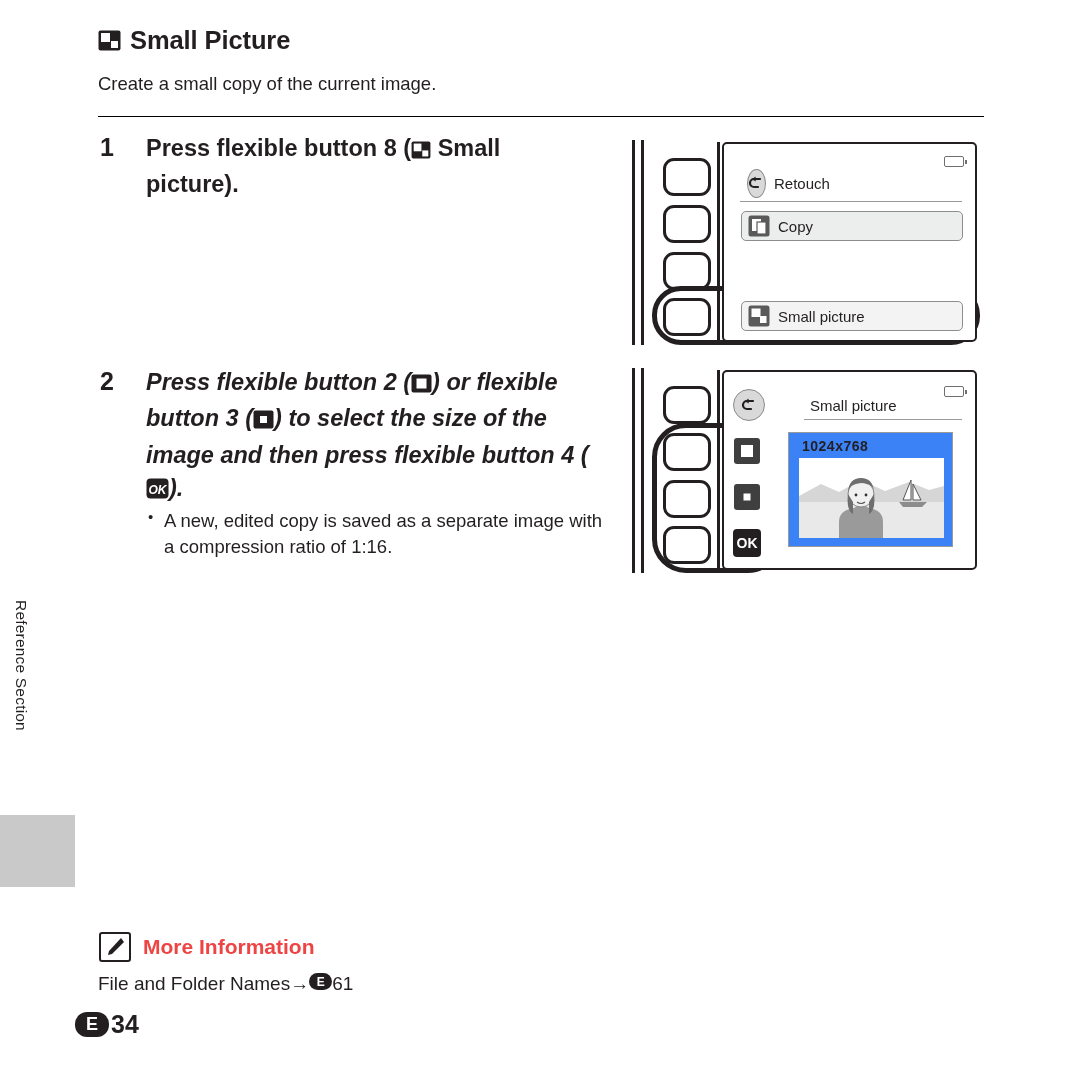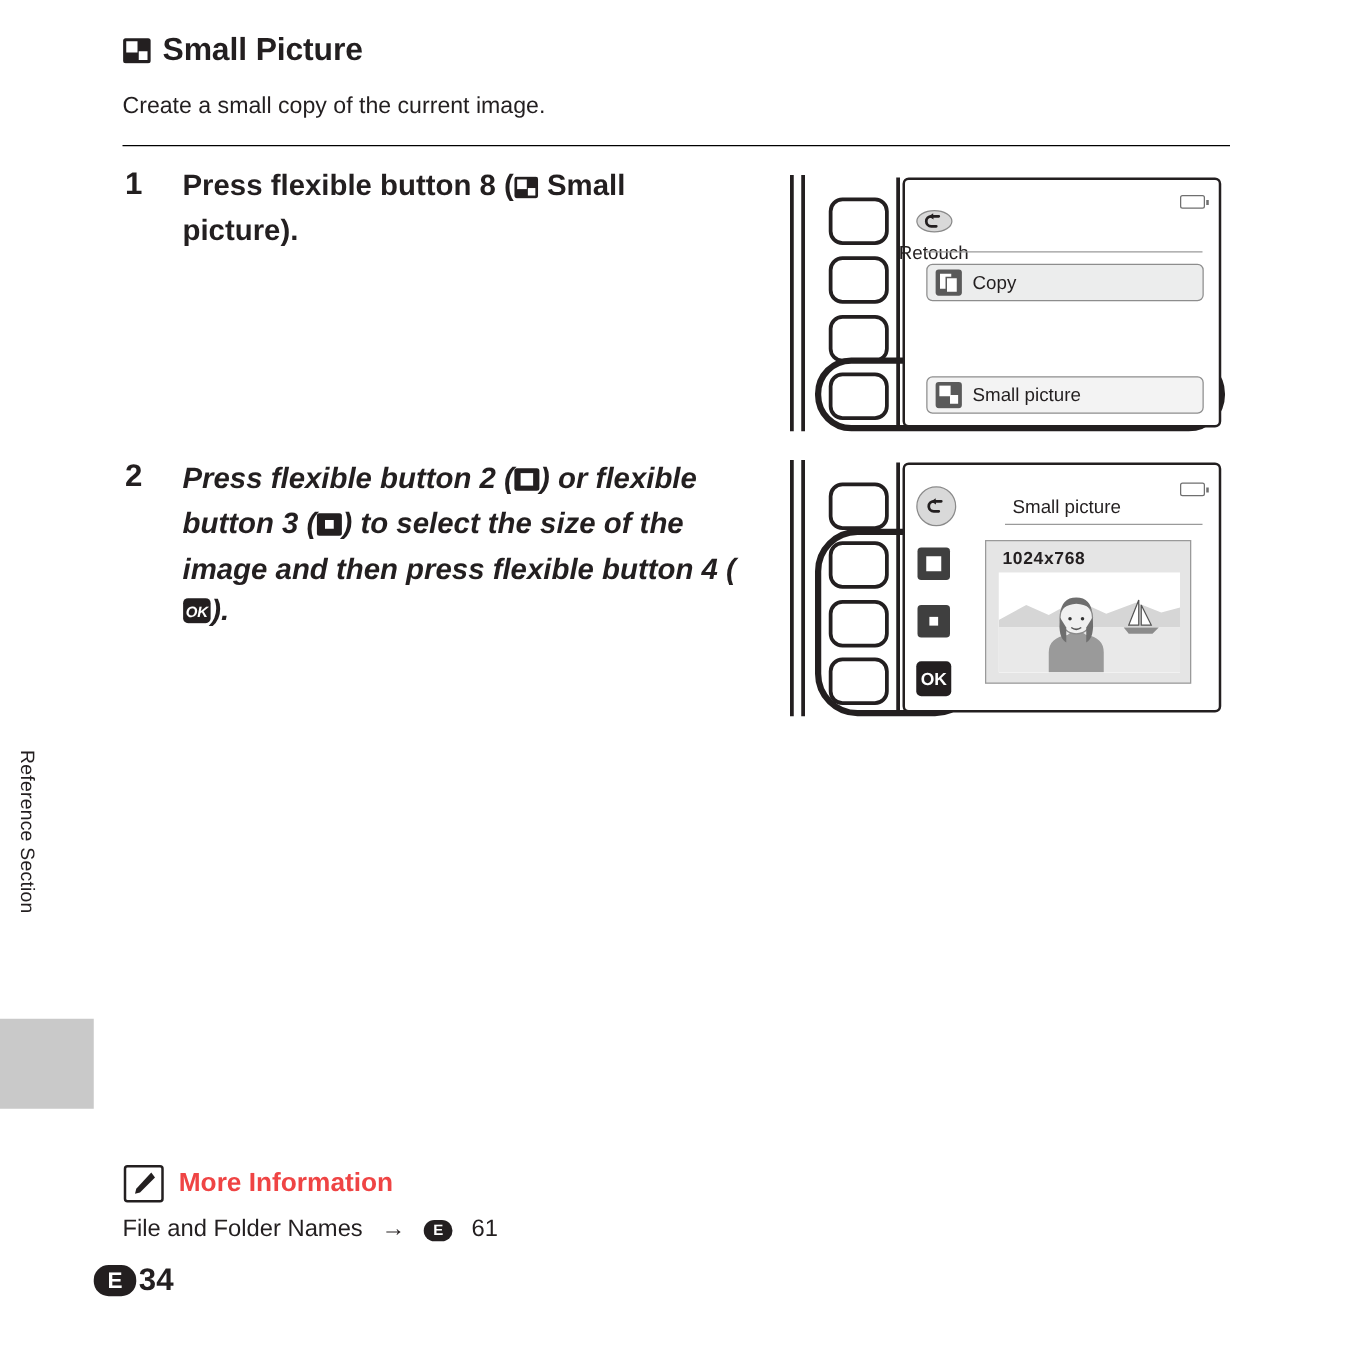--- a/index.html
+++ b/index.html
@@ -160,21 +160,20 @@
     background: #eceded;
     box-sizing: border-box;
     display: flex;
     align-items: center;
     gap: 8px;
     padding-left: 6px;
   }
   .menu-row.plain {
     border: none;
     background: transparent;
-    flex-direction: column;
   }
   .menu-row.selected {
     background: #f3f3f3;
     border: 1px solid #8d8d8d;
   }
   .menu-label {
     font-size: 15px;
     color: #231f20;
     font-family: "Liberation Sans", sans-serif;
   }
@@ -212,21 +211,21 @@
     height: 22px;
     border-radius: 3px;
     position: relative;
     display: inline-block;
     flex: 0 0 auto;
   }
 
   
   .photo-frame {
     position: absolute;
-    background: #e5e5e5;
+    background: #3b82f6;
     border: 1px solid #9a9a9a;
     box-sizing: border-box;
     padding-left: 45px;
   }
   .photo-inner {
     position: absolute;
     background: #ffffff;
     overflow: hidden;
   }
   .res-label {
@@ -294,22 +293,21 @@
     font-weight: bold;
     color: #ef4444;
   }
   .mi-link {
     position: absolute;
     left: 98px;
     top: 973px;
     font-size: 19px;
     color: #231f20;
     display: flex;
-    align-items: center;
-    gap: 15px;
+    gap: 0;
   }
   .e-badge {
     display: inline-flex;
     align-items: center;
     justify-content: center;
     width: 26px;
     height: 19px;
     border-radius: 9px;
     background: #231f20;
     color: #fff;
@@ -432,20 +430,21 @@
         </svg></span><span>) or flexible button 3 (</span><span class="inline-icon"><svg width="21" height="19" viewBox="0 0 21 19">
           <rect x="0.5" y="0.5" width="20" height="18" rx="2" fill="#231f20"></rect>
           <rect x="7" y="6" width="7" height="7" fill="#ffffff"></rect>
         </svg></span><span>) to select the size of the image and then press flexible button 4 (</span><span class="inline-icon"><svg width="23" height="21" viewBox="0 0 23 21">
           <rect x="0.5" y="0.5" width="22" height="20" rx="4" fill="#231f20"></rect>
           <text x="11.5" y="15.5" font-size="12" font-weight="bold" fill="#ffffff" text-anchor="middle" font-family="Liberation Sans, sans-serif">OK</text>
         </svg></span><span>).</span>
   </div>
 
   <div class="bullets" style="left:146px; top:508px; width:470px;">
+    <span class="bullet-line">A new, edited copy is saved as a separate image with a compression ratio of 1:16.</span>
   </div>
 
   <div class="cam" style="left:630px; top:368px; width:355px; height:205px;">
     <div class="cam-edge2" style="left:2px; top:0px; height:205px;"></div>
     <div class="cam-edge2" style="left:11px; top:0px; height:205px;"></div>
     <div class="cam-edge2" style="left:87px; top:2px; height:200px;"></div>
 
     <div class="btnpill" style="left:33px; top:18px; width:48px; height:38px;"></div>
     <div class="btnpill" style="left:33px; top:65px; width:48px; height:38px;"></div>
     <div class="btnpill" style="left:33px; top:112px; width:48px; height:38px;"></div>

